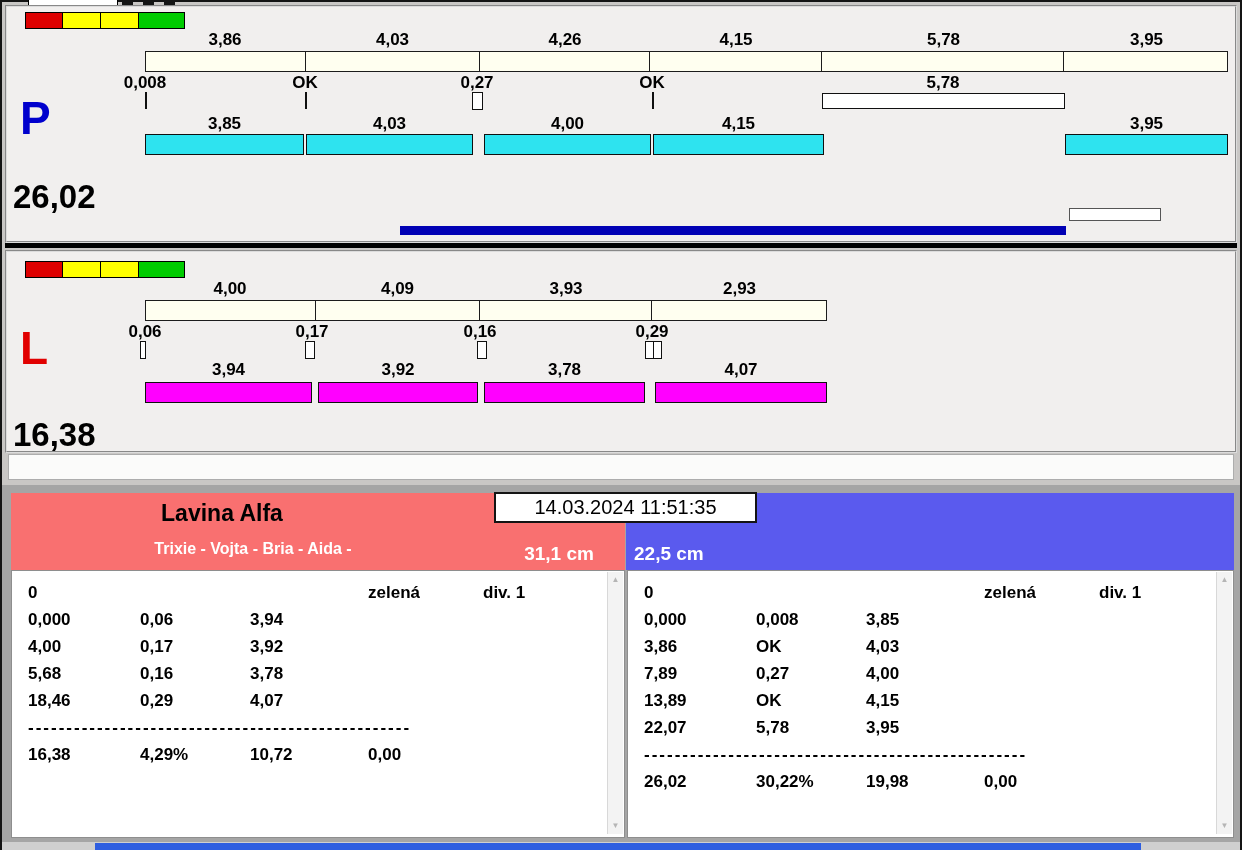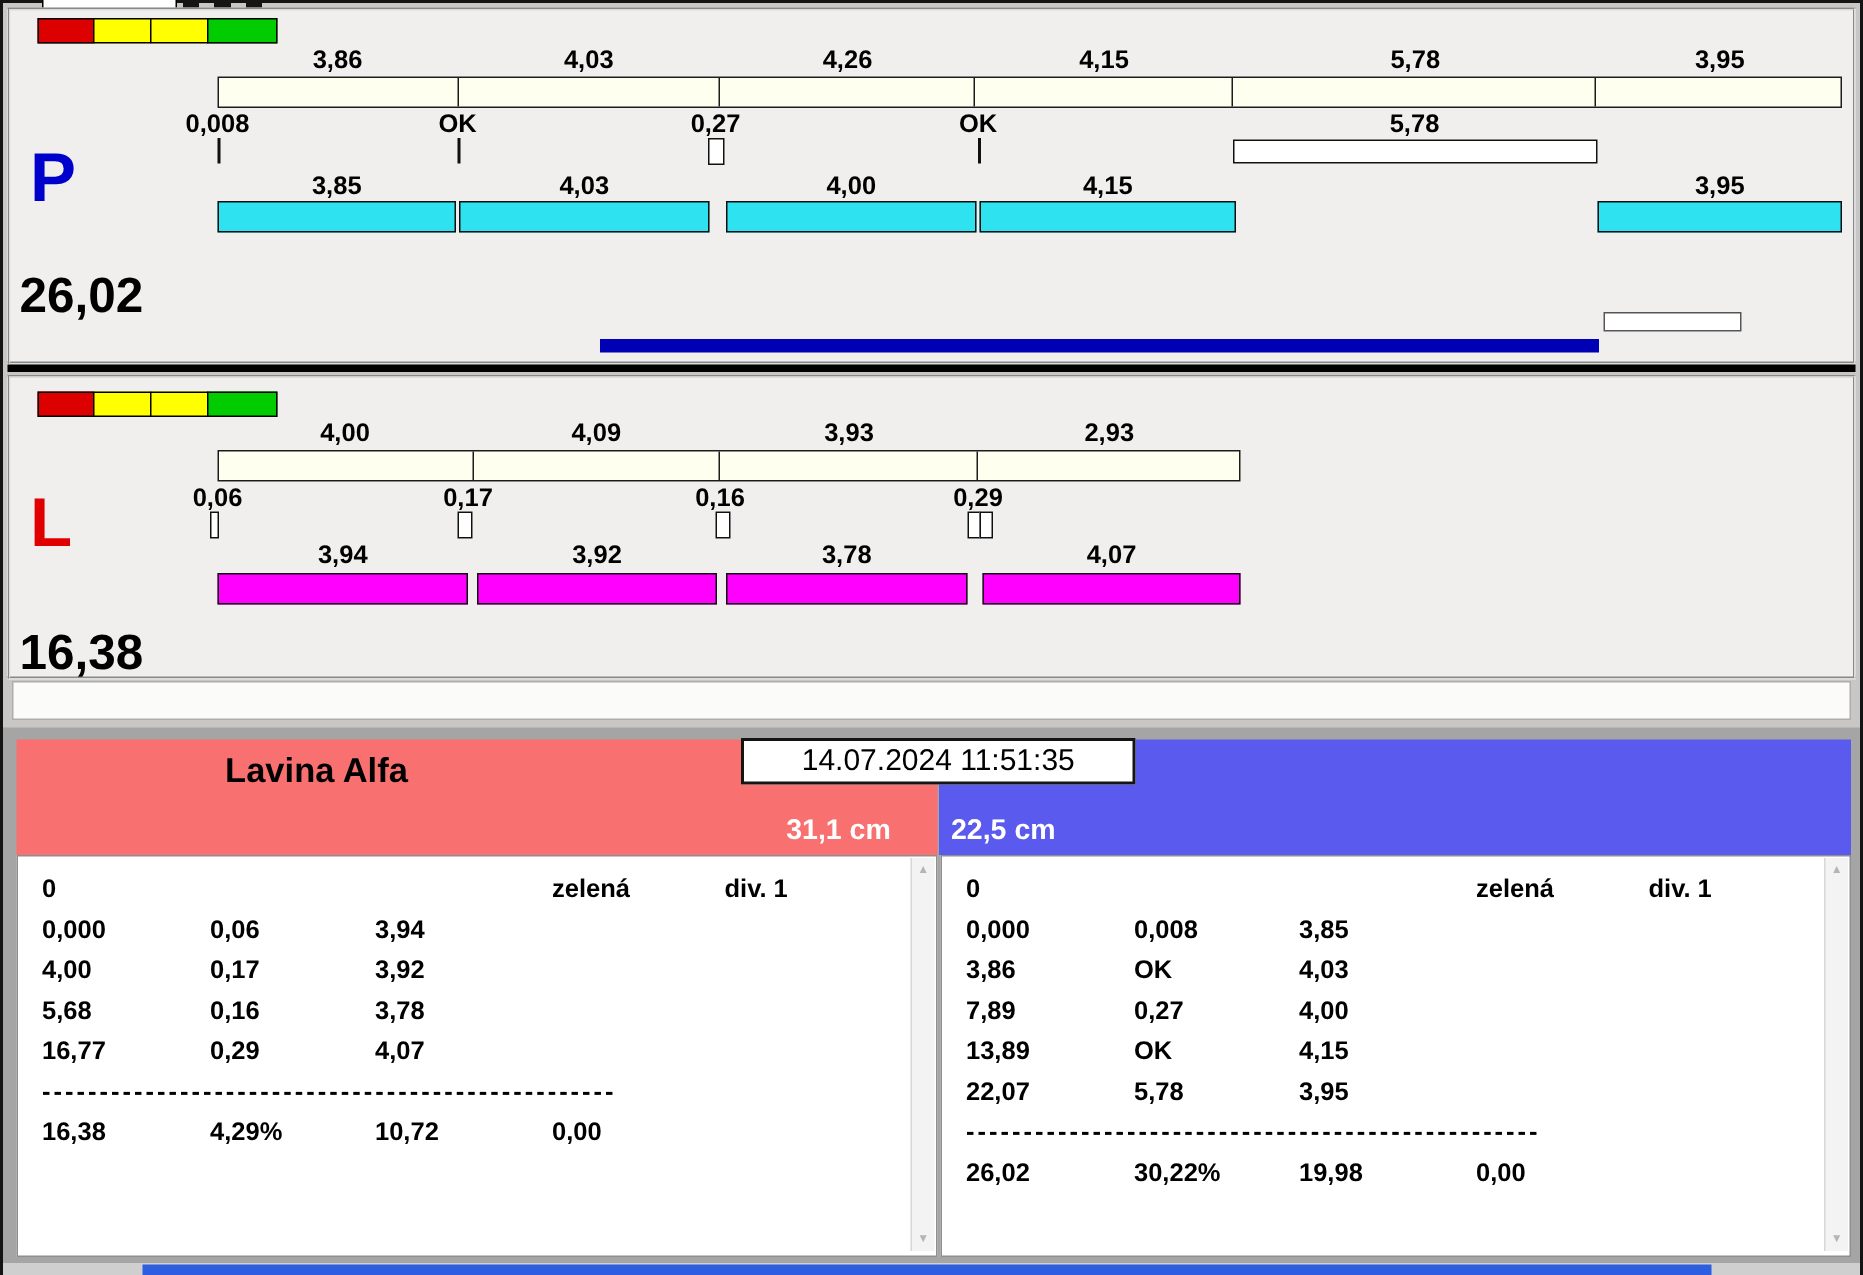--- a/index.html
+++ b/index.html
@@ -135,42 +135,43 @@
   <div class="bigletter" style="left:20px;top:325px;color:#e10000">L</div>
   <div class="bigtotal" style="left:13px;top:418px">16,38</div>
 
   <div class="abs" style="left:8px;top:454px;width:1226px;height:26px;background:#fbfbfa;border:1px solid #adadad"></div>
 
   <div class="abs" style="left:2px;top:485px;width:1238px;height:357px;background:#a5a5a5"></div>
 
   <div class="abs" style="left:11px;top:493px;width:614px;height:77px;background:#f97070"></div>
   <div class="abs" style="left:626px;top:493px;width:608px;height:77px;background:#5a5aee"></div>
 
-  <div class="title" style="left:1px;top:500px;width:420px">Lavina Alfa</div>
+  <div class="title" style="left:12px;top:500px;width:420px">Lavina Alfa</div>
+  <div class="subtitle" style="left:11px;top:540px;width:484px">Trixie - Vojta - Bria - Aida -</div>
   <div class="cmlabel" style="left:505px;top:542px;width:108px">31,1 cm</div>
 
   <div class="cmlabel" style="left:634px;top:542px;width:110px;text-align:left">22,5 cm</div>
 
-  <div class="datebox" style="left:494px;top:492px;width:263px;height:31px">14.07.2024 11:51:35</div>
+  <div class="datebox" style="left:494px;top:492px;width:263px;height:31px">14.03.2024 11:51:35</div>
 
   <div class="list" style="left:11px;top:570px;width:614px;height:268px">
     <div class="trow">
       <span class="c c0">0</span><span class="c c1"></span><span class="c c2"></span><span class="c c3">zelená</span><span class="c c4">div. 1</span>
     </div>
     <div class="trow">
       <span class="c c0">0,000</span><span class="c c1">0,06</span><span class="c c2">3,94</span><span class="c c3"></span><span class="c c4"></span>
     </div>
     <div class="trow">
       <span class="c c0">4,00</span><span class="c c1">0,17</span><span class="c c2">3,92</span><span class="c c3"></span><span class="c c4"></span>
     </div>
     <div class="trow">
       <span class="c c0">5,68</span><span class="c c1">0,16</span><span class="c c2">3,78</span><span class="c c3"></span><span class="c c4"></span>
     </div>
     <div class="trow">
-      <span class="c c0">16,77</span><span class="c c1">0,29</span><span class="c c2">4,07</span><span class="c c3"></span><span class="c c4"></span>
+      <span class="c c0">18,46</span><span class="c c1">0,29</span><span class="c c2">4,07</span><span class="c c3"></span><span class="c c4"></span>
     </div>
     <div class="trow sep">--------------------------------------------------</div>
     <div class="trow">
       <span class="c c0">16,38</span><span class="c c1">4,29%</span><span class="c c2">10,72</span><span class="c c3">0,00</span>
     </div>
     <div class="sbar">
       <div class="sbtn" style="top:0">▲</div>
       <div class="sbtn" style="bottom:0">▼</div>
     </div>
   </div>

